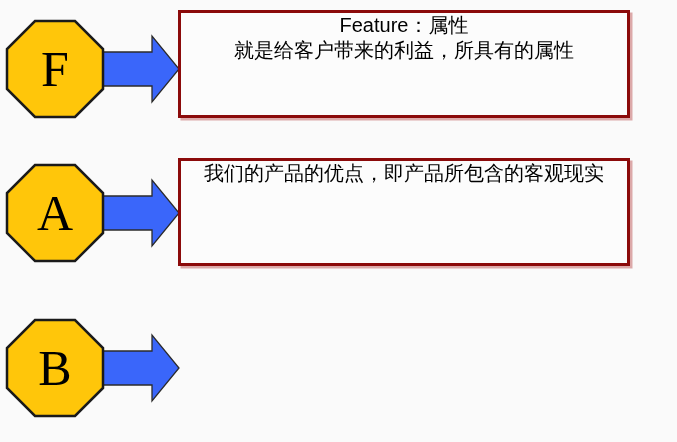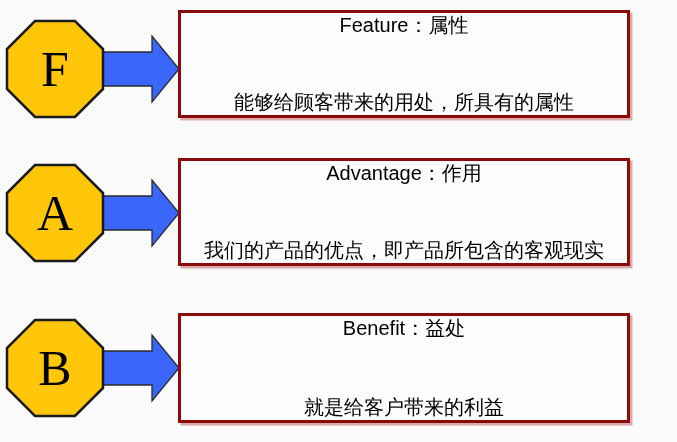--- a/index.html
+++ b/index.html
@@ -45,21 +45,21 @@
     position: absolute;
     left: 178px;
     width: 452px;
     box-sizing: border-box;
     border: 3px solid var(--box-border, #8b0a0a);
     box-shadow: 2.5px 2.5px 0 var(--box-shadow, #dca9a9);
     background: var(--box-fill, #fcfcfc);
     display: flex;
     flex-direction: column;
     align-items: center;
-    justify-content: space-between;
+    justify-content: flex-start;
     text-align: center;
   }
   .box-title, .box-desc {
     font-size: 20px;
     line-height: 25px;
     color: #000000;
     white-space: nowrap;
   }
 </style>
 </head>
@@ -67,36 +67,31 @@
 
 <div class="canvas">
 
   <svg class="row-graphic" style="top:13px" viewBox="0 0 190 112">
     <polygon class="arrow" points="98,39 152,39 152,23 179,56 152,89 152,73 98,73"></polygon>
     <polygon class="octagon" points="103,76 75,104 35,104 7,76 7,36 35,8 75,8 103,36"></polygon>
     <text class="letter" x="55" y="73">F</text>
   </svg>
   <div class="fab-box" style="top:10px;height:108px">
     <div class="box-title">Feature：属性</div>
-    <div class="box-desc">能够给顾客带来的用处，所具有的属性</div>
+    <div class="box-desc">就是给客户带来的利益，所具有的属性</div>
   </div>
 
   <svg class="row-graphic" style="top:157px" viewBox="0 0 190 112">
     <polygon class="arrow" points="98,39 152,39 152,23 179,56 152,89 152,73 98,73"></polygon>
     <polygon class="octagon" points="103,76 75,104 35,104 7,76 7,36 35,8 75,8 103,36"></polygon>
     <text class="letter" x="55" y="73">A</text>
   </svg>
   <div class="fab-box" style="top:158px;height:108px">
-    <div class="box-title">Advantage：作用</div>
     <div class="box-desc">我们的产品的优点，即产品所包含的客观现实</div>
   </div>
 
   <svg class="row-graphic" style="top:312px" viewBox="0 0 190 112">
     <polygon class="arrow" points="98,39 152,39 152,23 179,56 152,89 152,73 98,73"></polygon>
     <polygon class="octagon" points="103,76 75,104 35,104 7,76 7,36 35,8 75,8 103,36"></polygon>
     <text class="letter" x="55" y="73">B</text>
   </svg>
-  <div class="fab-box" style="top:313px;height:110px">
-    <div class="box-title">Benefit：益处</div>
-    <div class="box-desc">就是给客户带来的利益</div>
-  </div>
 
 </div>
 
 </body></html>

